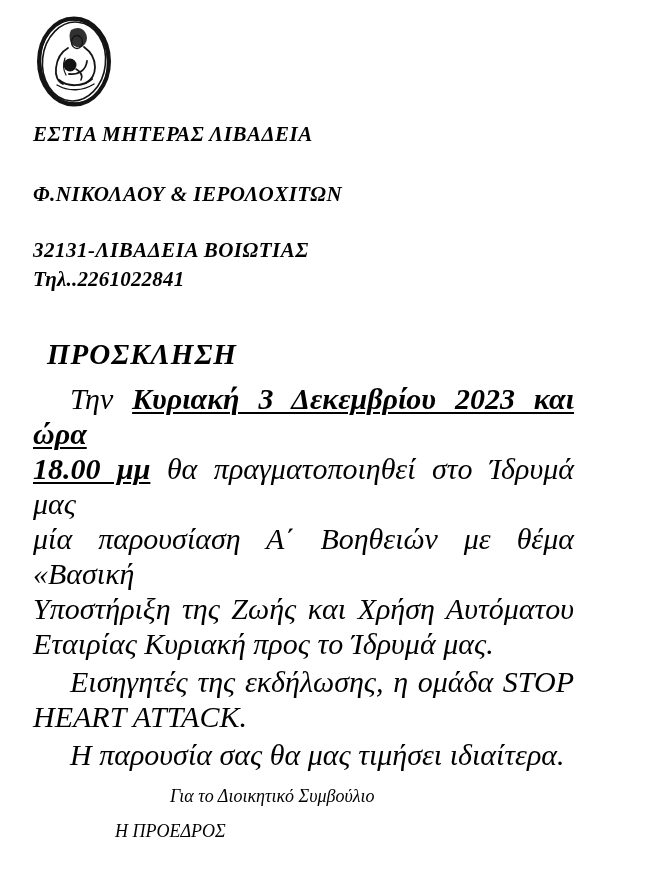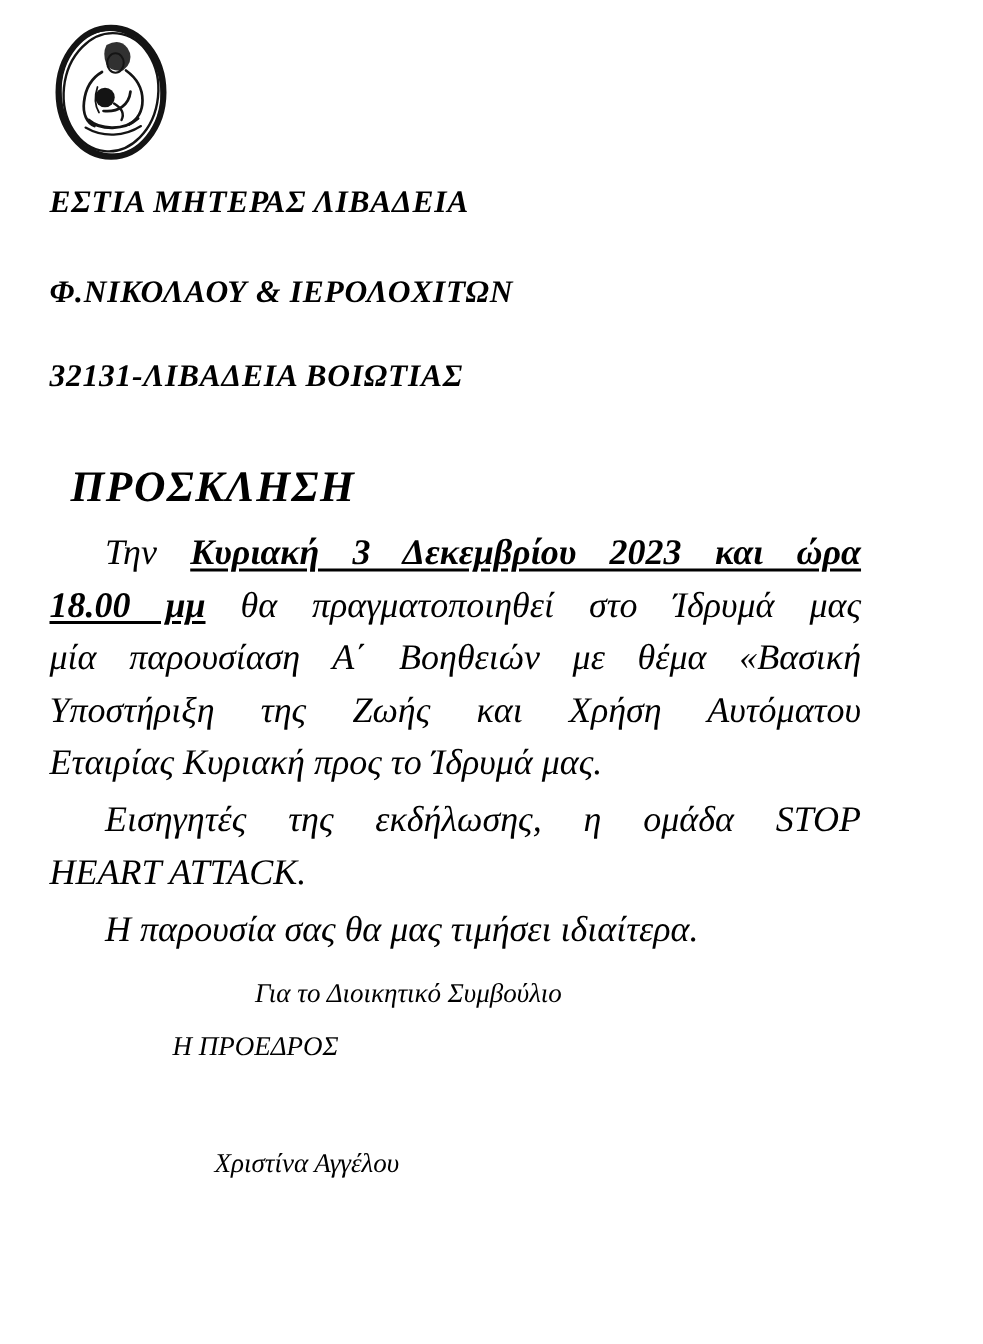--- a/index.html
+++ b/index.html
@@ -24,21 +24,21 @@
   .org   { margin-top: 12px; }
   .addr1 { margin-top: 34px; }
   .addr2 { margin-top: 30px; }
   .phone { margin-top: 3px; letter-spacing: 0.2px; }
   .title {
     margin-top: 44px;
     font-weight: bold; font-size: 29px; line-height: 36px;
     position: relative; left: 14px;
     letter-spacing: 1px;
   }
-  .docbody { margin-top: 9px; font-size: 24px; line-height: 35px; }
+  .docbody { margin-top: 9px; font-size: 30px; line-height: 35px; }
   .bline { text-align: justify; }
   .bline.just { text-align-last: justify; }
   .ind { text-indent: 37px; }
   .bu {
     font-weight: bold;
     text-decoration: underline;
     text-decoration-thickness: 2px;
     text-underline-offset: 3px;
   }
   .p-gap { margin-top: 3px; }
@@ -66,20 +66,21 @@
       <path d="M52 47 C 51 56 44 61 34 60" stroke-width="1.8"></path>
       <path d="M30 44 C 28 50 28 56 31 61" stroke-width="1.2"></path>
       <path d="M24 66 C 32 73 48 73 57 65" stroke-width="2"></path>
       <path d="M22 71 C 34 78 48 77 59 70" stroke-width="1.4"></path>
     </svg>
   </div>
 
   <div class="hline org">ΕΣΤΙΑ ΜΗΤΕΡΑΣ ΛΙΒΑΔΕΙΑ</div>
   <div class="hline addr1">Φ.ΝΙΚΟΛΑΟΥ &amp; ΙΕΡΟΛΟΧΙΤΩΝ</div>
   <div class="hline addr2">32131-ΛΙΒΑΔΕΙΑ ΒΟΙΩΤΙΑΣ</div>
+  <div class="hline phone">Τηλ..2261022841</div>
 
   <div class="title">ΠΡΟΣΚΛΗΣΗ</div>
 
   <div class="docbody">
     <div class="bline just ind"><span>Την</span> <span class="bu">Κυριακή 3 Δεκεμβρίου 2023 και ώρα</span></div>
     <div class="bline just"><span class="bu">18.00 μμ</span> <span>θα πραγματοποιηθεί στο Ίδρυμά μας</span></div>
     <div class="bline just">μία παρουσίαση Α΄ Βοηθειών με θέμα «Βασική</div>
     <div class="bline just">Υποστήριξη της Ζωής και Χρήση Αυτόματου</div>
     <div class="bline">Εταιρίας Κυριακή προς το Ίδρυμά μας.</div>
 

